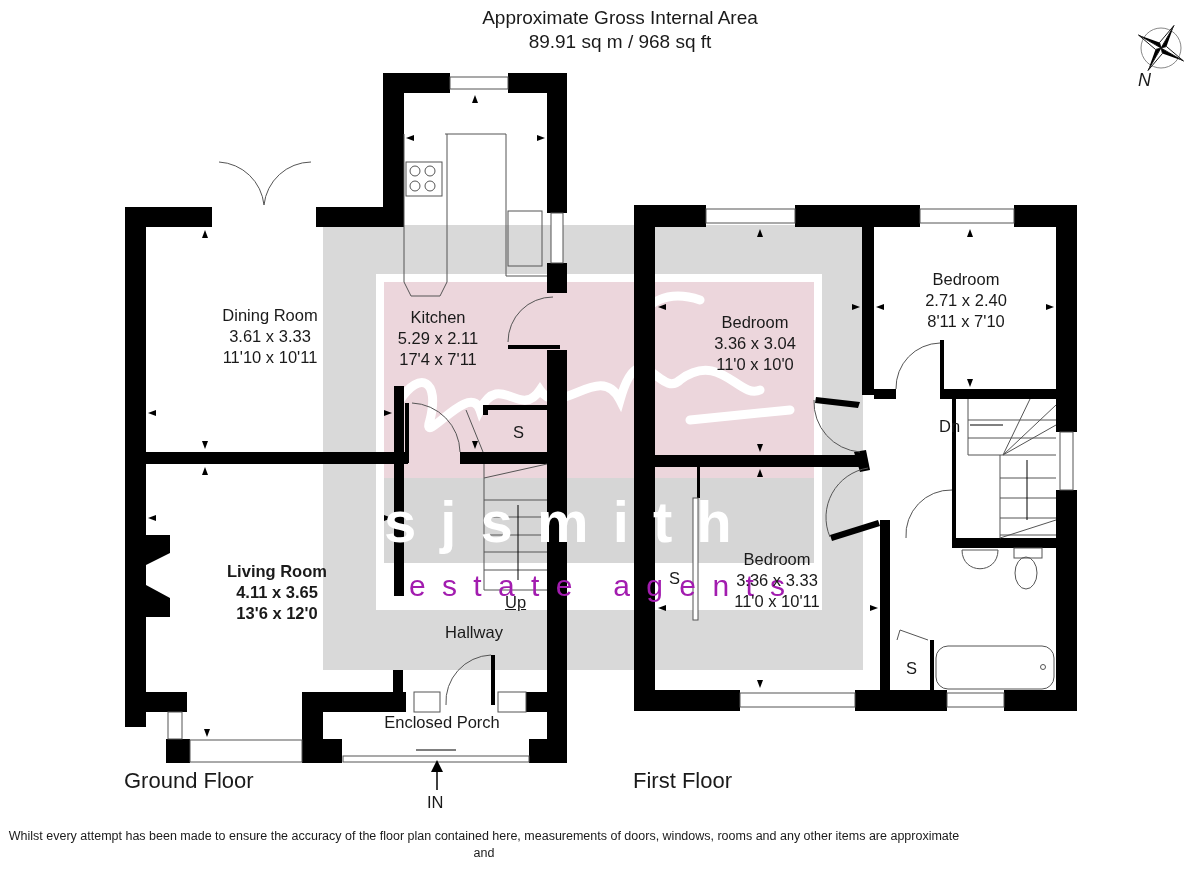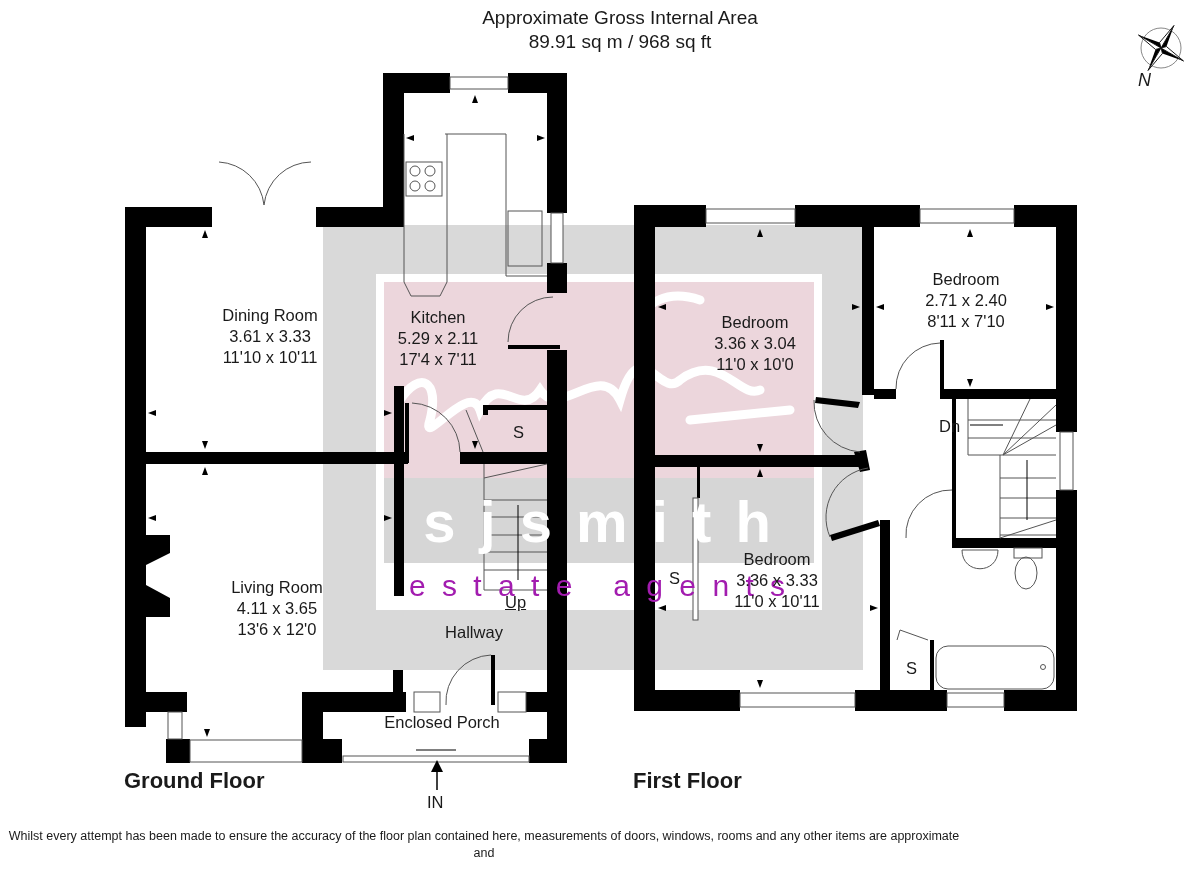--- a/index.html
+++ b/index.html
@@ -3,21 +3,21 @@
 <meta charset="utf-8">
 <style>
   html, body { margin: 0; padding: 0; background: #ffffff; }
   body { width: 1200px; height: 873px; position: relative; overflow: hidden;
          font-family: "Liberation Sans", sans-serif; color: #1a1a1a; }
   .abs { position: absolute; }
   .title { left: 0; width: 1200px; top: 6px; text-align: center; font-size: 19px; line-height: 24px; margin-left: 20px; }
   .plan { left: 0; top: 0; width: 1200px; height: 873px; }
   .room-label { position: absolute; text-align: center; font-size: 16.5px; line-height: 21px; white-space: nowrap; transform: translateX(-50%); }
   .small-label { position: absolute; font-size: 16.5px; line-height: 20px; white-space: nowrap; }
-  .floor-title { position: absolute; font-weight: bold; font-size: 22px; }
+  .floor-title { position: absolute; font-weight: normal; font-size: 22px; }
   .disclaimer { left: 0; width: 968px; top: 828px; text-align: center; font-size: 12.5px; line-height: 17px; }
   .compass { left: 1133px; top: 18px; width: 60px; height: 78px; }
   .compass-n { position: absolute; left: 1138px; top: 70px; font-style: italic; font-size: 18px; }
 </style>
 </head>
 <body>
 
 <div class="abs title">
   <div>Approximate Gross Internal Area</div>
   <div>89.91 sq m / 968 sq ft</div>
@@ -196,34 +196,34 @@
     <polygon points="876,307 884,304 884,310"></polygon>
     <polygon points="1054,307 1046,304 1046,310"></polygon>
     <polygon points="970,229 967,237 973,237"></polygon>
     <polygon points="970,387 967,379 973,379"></polygon>
     <polygon points="658,608 666,605 666,611"></polygon>
     <polygon points="878,608 870,605 870,611"></polygon>
     <polygon points="760,688 757,680 763,680"></polygon>
   </g>
 </svg>
 
-<div class="abs" style="left:384px; top:487px; width:430px; text-align:center; font-size:58px; font-weight:bold; color:#ffffff; letter-spacing:4px; line-height:70px;">s j s m i t h</div>
+<div class="abs" style="left:384px; top:487px; width:430px; font-size:58px; font-weight:bold; color:#ffffff; letter-spacing:4px; line-height:70px;">s j s m i t h</div>
 <div class="abs" style="left:384px; top:566px; width:430px; text-align:center; font-size:30px; color:#a21caf; letter-spacing:4px; line-height:40px; white-space:pre;">e s t a t e   a g e n t s</div>
 
 <div class="room-label" style="left:270px; top:305px;">
   <div>Dining Room</div>
   <div>3.61 x 3.33</div>
   <div>11'10 x 10'11</div>
 </div>
 <div class="room-label" style="left:438px; top:307px;">
   <div>Kitchen</div>
   <div>5.29 x 2.11</div>
   <div>17'4 x 7'11</div>
 </div>
-<div class="room-label" style="left:277px; top:577px;">
+<div class="room-label" style="left:277px; top:561px;font-weight:bold;">
   <div>Living Room</div>
   <div>4.11 x 3.65</div>
   <div>13'6 x 12'0</div>
 </div>
 <div class="room-label" style="left:474px; top:622px;">
   <div>Hallway</div>
 </div>
 <div class="room-label" style="left:442px; top:712px;">
   <div>Enclosed Porch</div>
 </div>

